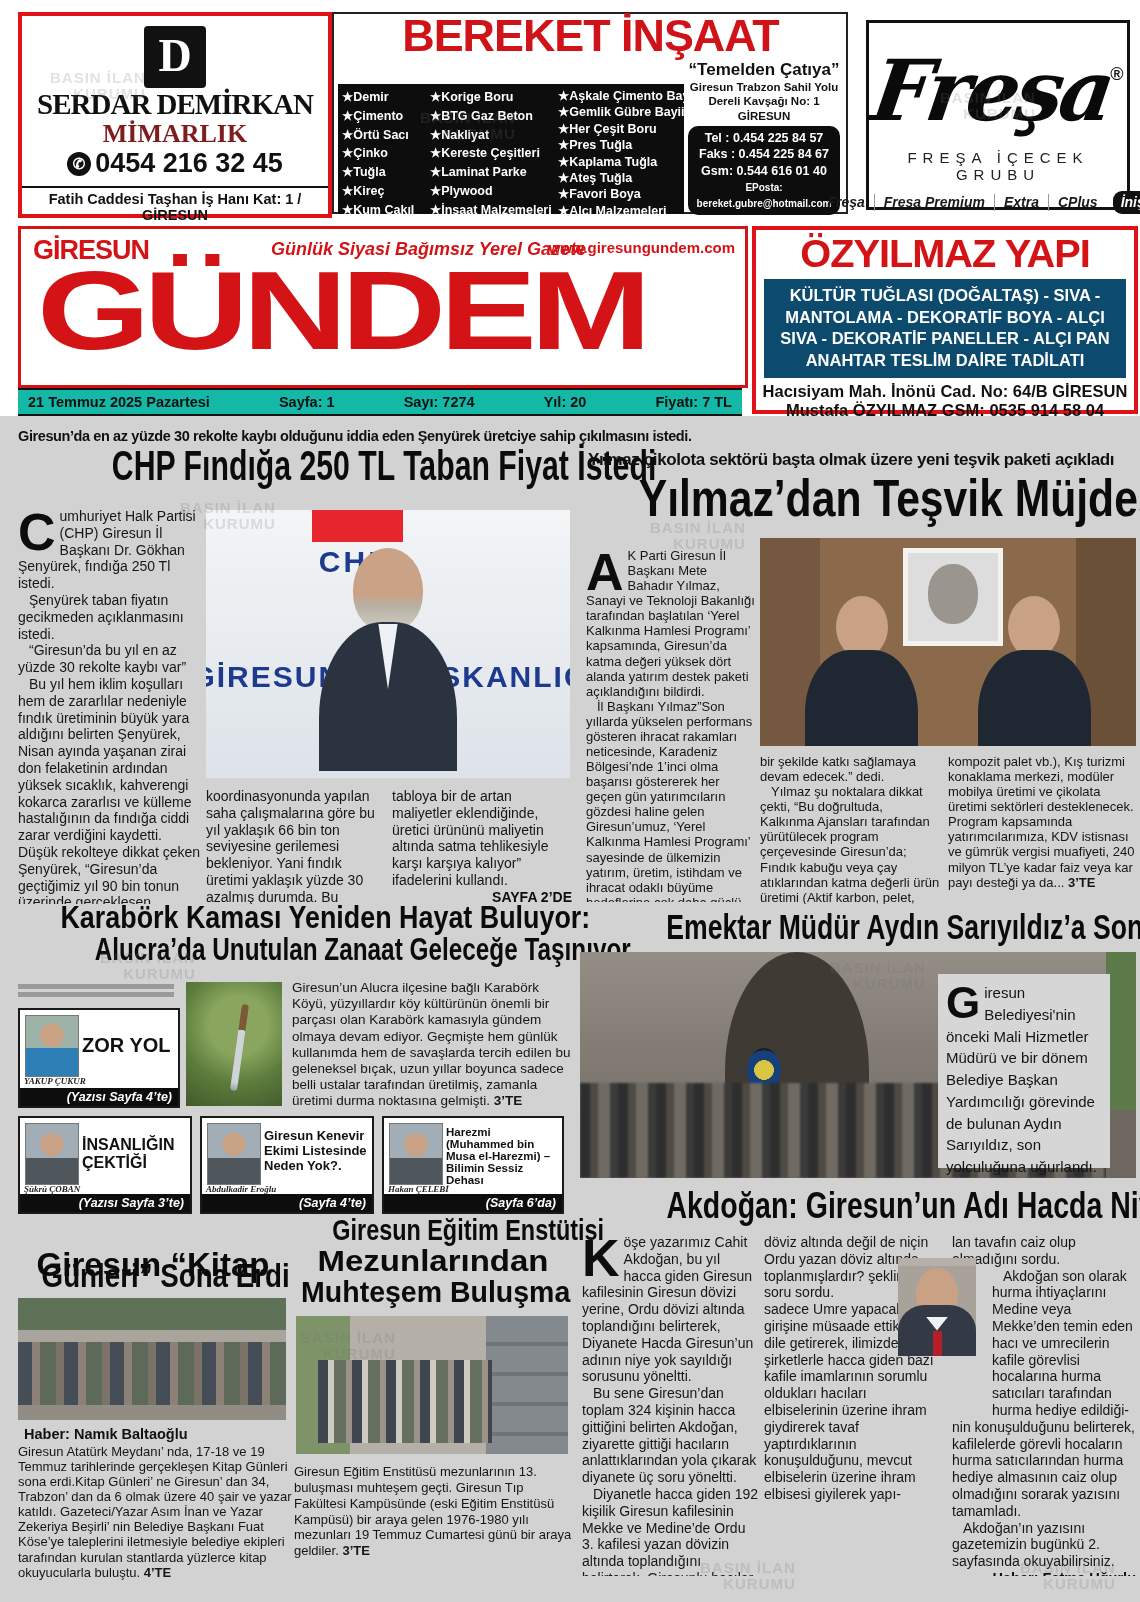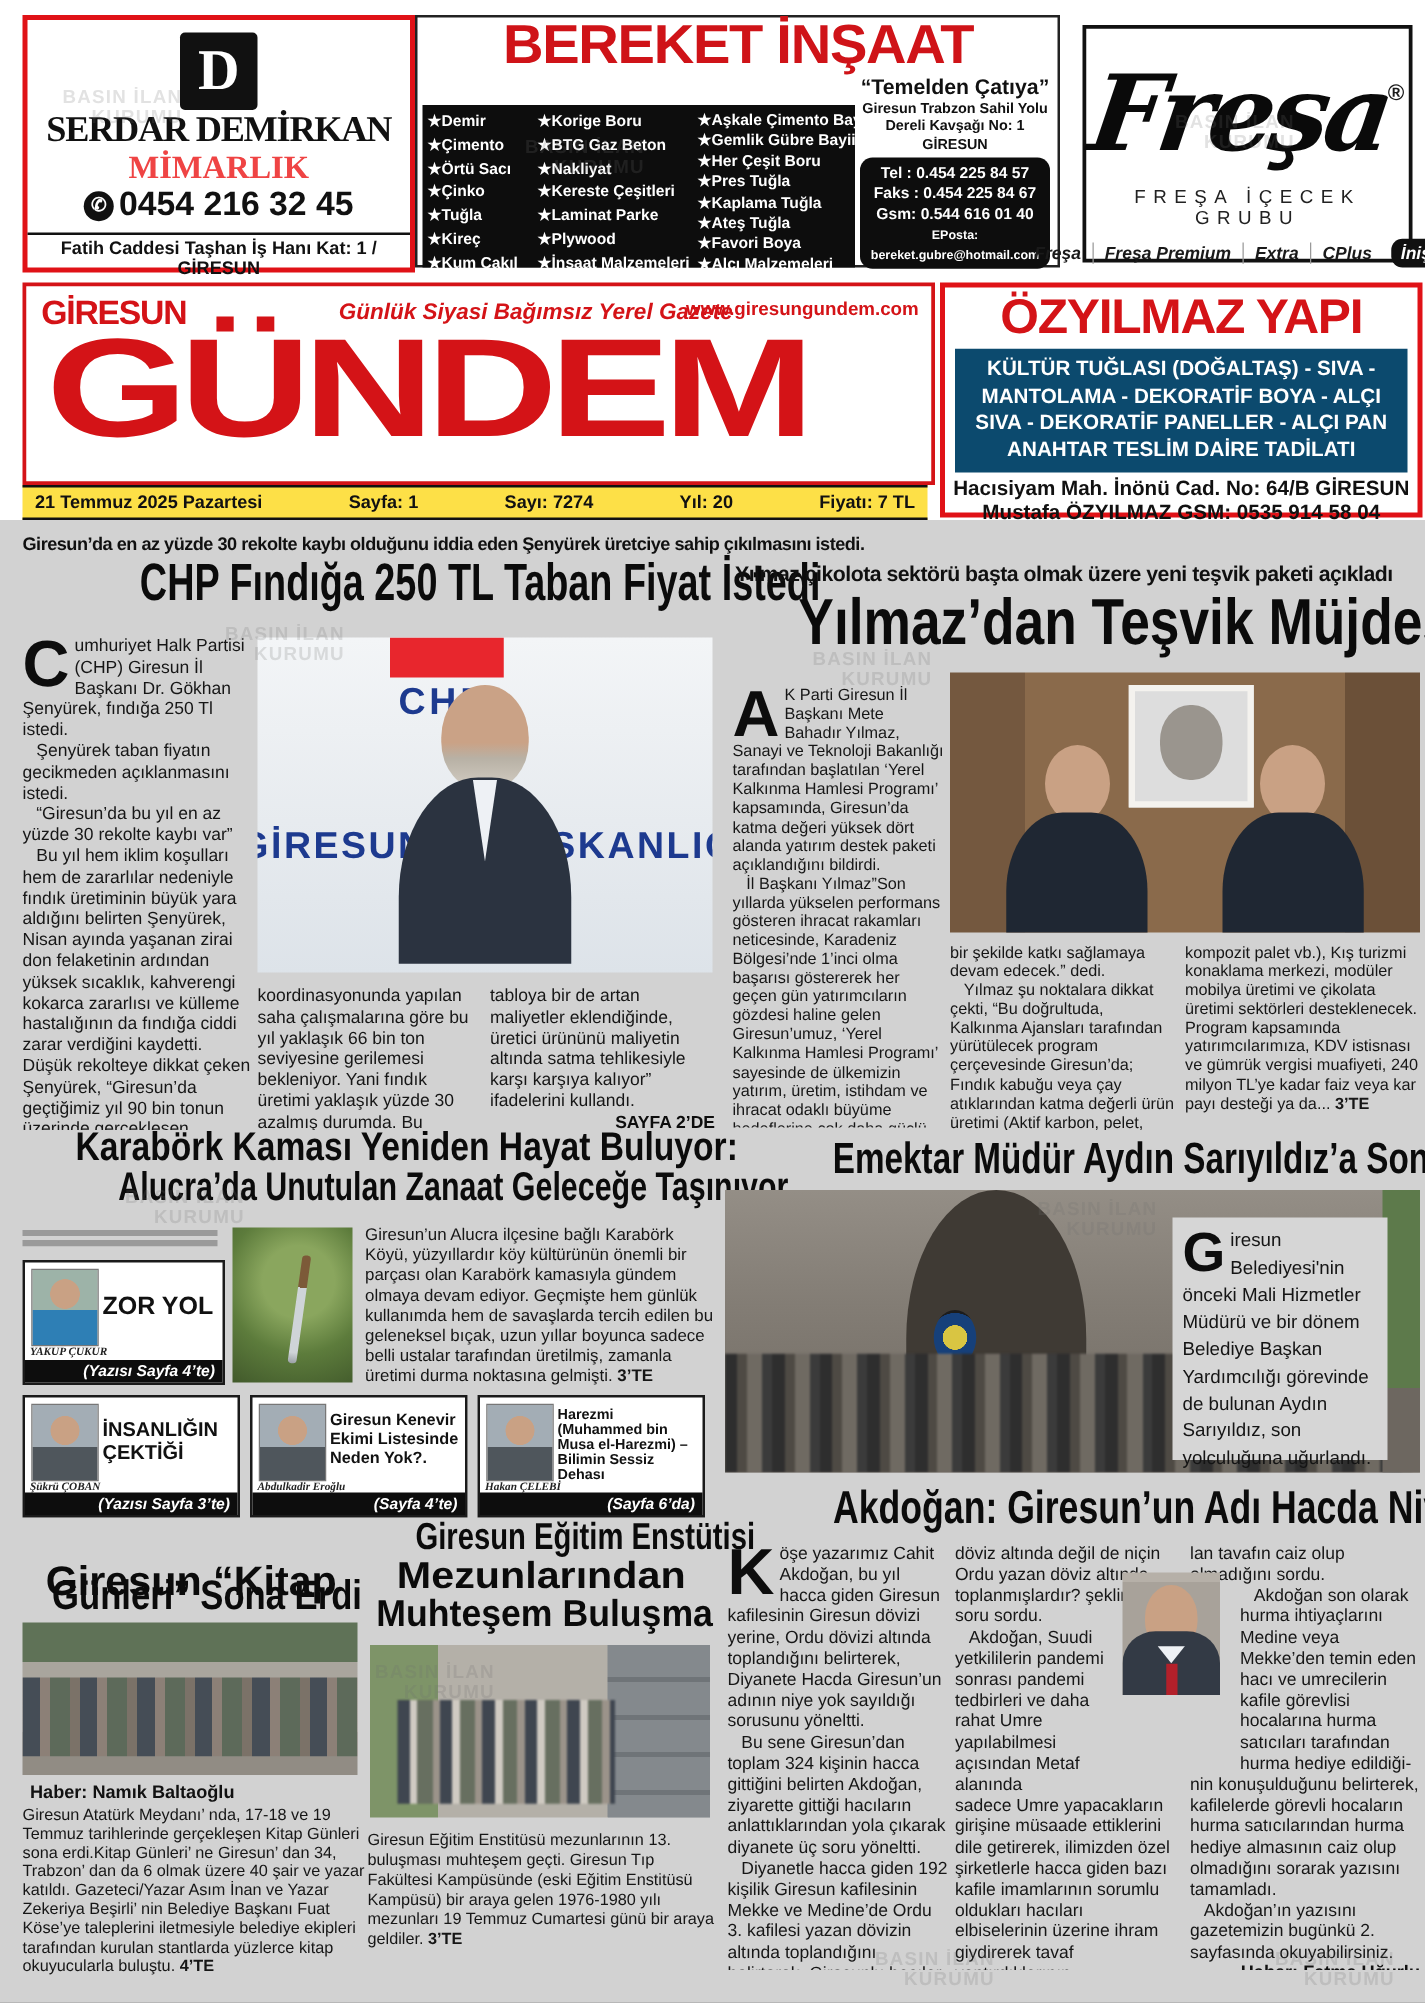--- a/index.html
+++ b/index.html
@@ -8,21 +8,21 @@
   .abs{position:absolute;}
   
   .wm{position:absolute;color:rgba(110,110,110,.20);font-weight:bold;font-size:15px;
       line-height:1.05;text-align:right;letter-spacing:1px;pointer-events:none;z-index:5;}
   .wm span{display:block;}
   
   .ad1{border:4px solid #e01217;background:#fff;text-align:center;}
   .ad1 .dlogo{width:62px;height:62px;background:#111;color:#fff;margin:10px auto 2px;
       font:bold 46px/60px "Liberation Serif",serif;border-radius:4px;}
   .ad1 .nm{font:bold 29px/1.02 "Liberation Serif",serif;letter-spacing:-1px;color:#111;}
-  .ad1 .nm2{font:bold 26px/1.05 "Liberation Serif",serif;color:#ef4444;}
+  .ad1 .nm2{font:bold 26px/1.05 "Liberation Serif",serif;color:#7f1d1d;}
   .ad1 .ph{font:bold 27px/1.1 "Liberation Sans",sans-serif;color:#111;margin-top:2px;}
   .ad1 .phi{display:inline-block;width:24px;height:24px;border-radius:50%;background:#111;color:#fff;
       font-size:15px;line-height:24px;vertical-align:3px;margin-right:4px;}
   .ad1 .adr{font:bold 14.5px/1.1 "Liberation Sans",sans-serif;border-top:2px solid #111;
       margin-top:7px;padding-top:4px;color:#111;}
   .ad2{border:2px solid #222;background:#fff;}
   .ad2 .t{color:#cf1318;font-weight:bold;text-align:center;white-space:nowrap;}
   .ad2 .t .sq{display:inline-block;transform:scaleX(1.02);font-size:44px;letter-spacing:-1px;line-height:1;}
   .ad2 .st{color:#cf1318;font-weight:bold;font-size:17px;letter-spacing:.5px;white-space:nowrap;margin-top:37px;}
   .ad2 .blk{background:#0d0d0d;color:#fff;font-weight:bold;font-size:12.5px;line-height:1.5;
@@ -44,21 +44,21 @@
       border-left:1px solid #999;white-space:nowrap;}
   .ad3 .prods span:first-child{border-left:none;}
   .ad3 .prods .badge{background:#111;color:#fff;border-radius:9px;padding:3px 8px;border-left:none;margin-left:6px;}
   
   .mast{border:3px solid #d41317;background:#fff;}
   .mast .city{position:absolute;left:12px;top:6px;color:#d41317;font-weight:bold;font-size:27px;letter-spacing:-1px;}
   .mast .tag{position:absolute;left:250px;top:10px;color:#d41317;font-weight:bold;font-style:italic;font-size:18px;white-space:nowrap;}
   .mast .web{position:absolute;right:10px;top:10px;color:#d41317;font-weight:bold;font-size:15px;}
   .mast .big{position:absolute;left:16px;top:30px;color:#d41317;font-weight:bold;font-size:112px;
       line-height:.92;letter-spacing:-5px;transform:scaleX(1.30);transform-origin:0 50%;white-space:nowrap;}
-  .infobar{border-top:2px solid #111;border-bottom:2px solid #111;background:#fde047;
+  .infobar{border-top:2px solid #111;border-bottom:2px solid #111;background:#14b8a6;
       display:flex;align-items:center;justify-content:space-between;font-weight:bold;font-size:14.5px;
       padding:0 10px;color:#111;}
   .ad4{border:4px solid #e01217;background:#fff;text-align:center;}
   .ad4 .t{color:#d41317;font-weight:bold;font-size:39px;letter-spacing:-1px;white-space:nowrap;
       transform:scaleX(1.02);margin-top:4px;line-height:1.05;}
   .ad4 .g{background:#0c4a6e;color:#fff;font-weight:bold;font-size:16.5px;line-height:1.32;
       margin:4px 8px;padding:6px 6px;}
   .ad4 .a1{font-weight:bold;font-size:16.5px;color:#111;margin-top:3px;}
   .ad4 .a2{font-weight:bold;font-size:16.5px;color:#111;}
   
@@ -378,21 +378,20 @@
     </div>
 
     <div class="abs hx" style="left:580px;top:772px;width:556px;font-size:37px;"><span style="transform:scaleX(.77);">Akdoğan: Giresun’un Adı Hacda Niye Yok?</span></div>
     <div class="abs bt" style="left:582px;top:818px;width:176px;height:342px;overflow:hidden;">
       <p class="np"><span class="dropcap">K</span><span>öşe yazarımız Cahit Akdoğan, bu yıl hacca giden Giresun kafilesinin Giresun dövizi yerine, Ordu dövizi altında toplandığını belirterek, Diyanete Hacda Giresun’un adının niye yok sayıldığı sorusunu yöneltti.</span></p>
       <p>Bu sene Giresun’dan toplam 324 kişinin hacca gittiğini belirten Akdoğan, ziyarette gittiği hacıların anlattıklarından yola çıkarak diyanete üç soru yöneltti.</p>
       <p>Diyanetle hacca giden 192 kişilik Giresun kafilesinin Mekke ve Medine’de Ordu 3. kafilesi yazan dövizin altında toplandığını belirterek, Giresunlu hacılar Giresun yazan</p>
     </div>
     <div class="abs bt" style="left:764px;top:818px;width:172px;height:342px;overflow:hidden;">
       <p class="np">döviz altında değil de niçin Ordu yazan döviz altında toplanmışlardır? şeklinde soru sordu.</p>
-      <p style="width:126px;">Akdoğan, Suudi yetkililerin pandemi sonrası pandemi tedbirleri ve daha rahat Umre yapılabilmesi açısından Metaf alanında</p>
       <p class="np">sadece Umre yapacakların girişine müsaade ettiklerini dile getirerek, ilimizden özel şirketlerle hacca giden bazı kafile imamlarının sorumlu oldukları hacıları elbiselerinin üzerine ihram giydirerek tavaf yaptırdıklarının konuşulduğunu, mevcut elbiselerin üzerine ihram elbisesi giyilerek yapı-</p>
     </div>
     <div class="abs bt" style="left:952px;top:818px;width:184px;height:342px;overflow:hidden;">
       <p class="np">lan tavafın caiz olup olmadığını sordu.</p>
       <p style="width:142px;margin-left:40px;">Akdoğan son olarak hurma ihtiyaçlarını Medine veya Mekke’den temin eden hacı ve umrecilerin kafile görevlisi hocalarına hurma satıcıları tarafından hurma hediye edildiği-</p>
       <p class="np">nin konuşulduğunu belirterek, kafilelerde görevli hocaların hurma satıcılarından hurma hediye almasının caiz olup olmadığını sorarak yazısını tamamladı.</p>
       <p>Akdoğan’ın yazısını gazetemizin bugünkü 2. sayfasında okuyabilirsiniz.</p>
       <div class="byl" style="text-align:right;">Haber: Fatma Uğurlu</div>
     </div>
     <div class="photo ph-port" style="left:898px;top:842px;width:78px;height:98px;">

